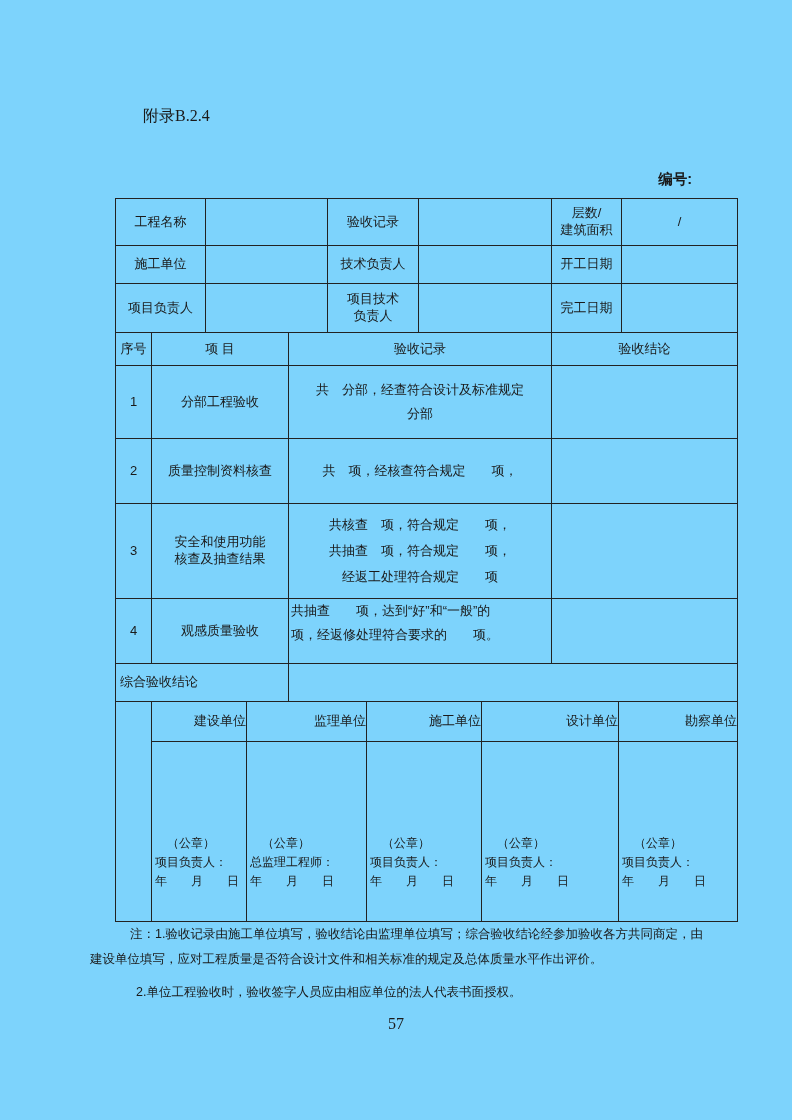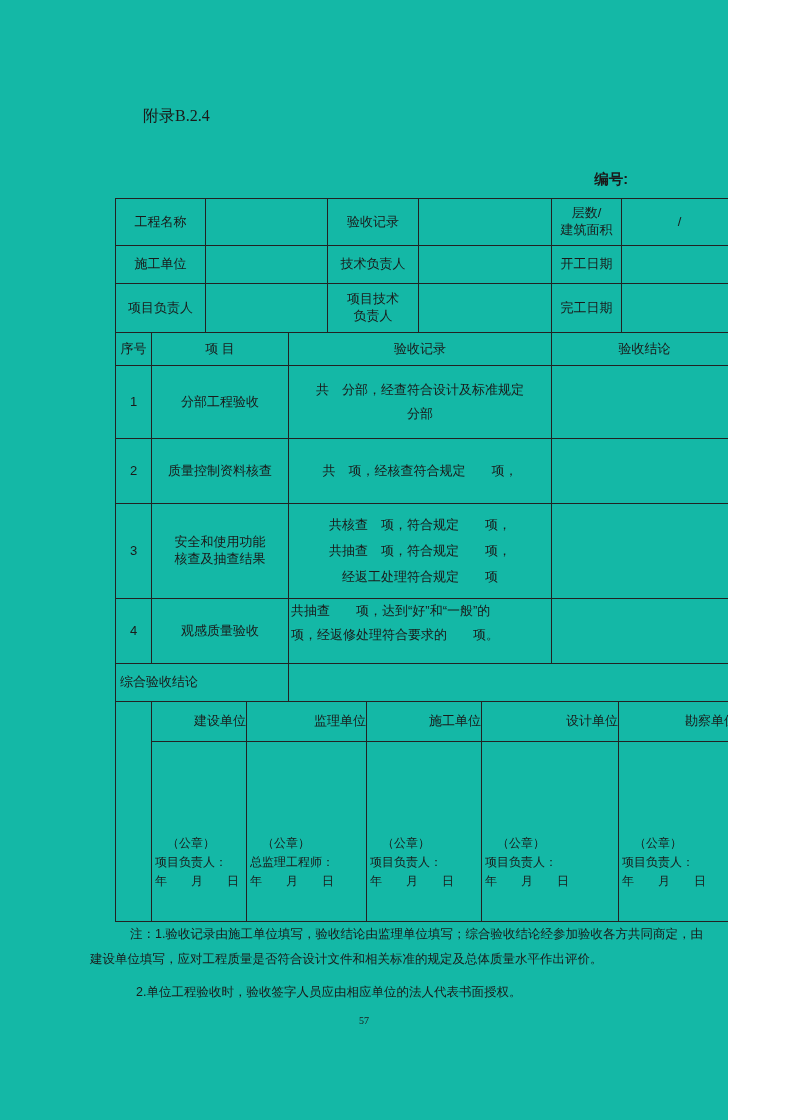--- a/index.html
+++ b/index.html
@@ -1,19 +1,19 @@
 <!DOCTYPE html>
 <html><head>
 <meta charset="utf-8">
 <style>
   html,body { margin:0; padding:0; background:#ffffff; }
   .page {
     position:relative;
-    width:728px; height:1120px;
-    background:#14b8a6;
+    width:792px; height:1120px;
+    background:#7dd3fc;
     font-family:"Liberation Sans","DejaVu Sans",sans-serif;
     color:#1a1a1a;
     overflow:hidden;
   }
   .appendix {
     position:absolute; left:143px; top:106px;
     font-family:"Liberation Serif","DejaVu Serif",serif;
     font-size:16px;
   }
   .doc-title {
@@ -53,21 +53,21 @@
     font-size:13.5px; line-height:1.45; text-align:center;margin-left:44px;
   }
   .notes {
     position:absolute; left:90px; top:922px; width:620px;
     font-size:12.5px; line-height:25px; text-align:left;
   }
   .note1 { text-indent:40px; }
   .note2 { margin-top:8px; padding-left:46px; }
   .pageno {
     position:absolute; top:1015px; left:0; width:100%;
-    text-align:center; font-size:10px;
+    text-align:center; font-size:16px;
     font-family:"Liberation Serif","DejaVu Serif",serif;
   }
 </style>
 </head>
 <body>
 
 <div class="page">
 
   <div class="appendix">附录B.2.4</div>
   <div class="doc-number">编号:</div>

